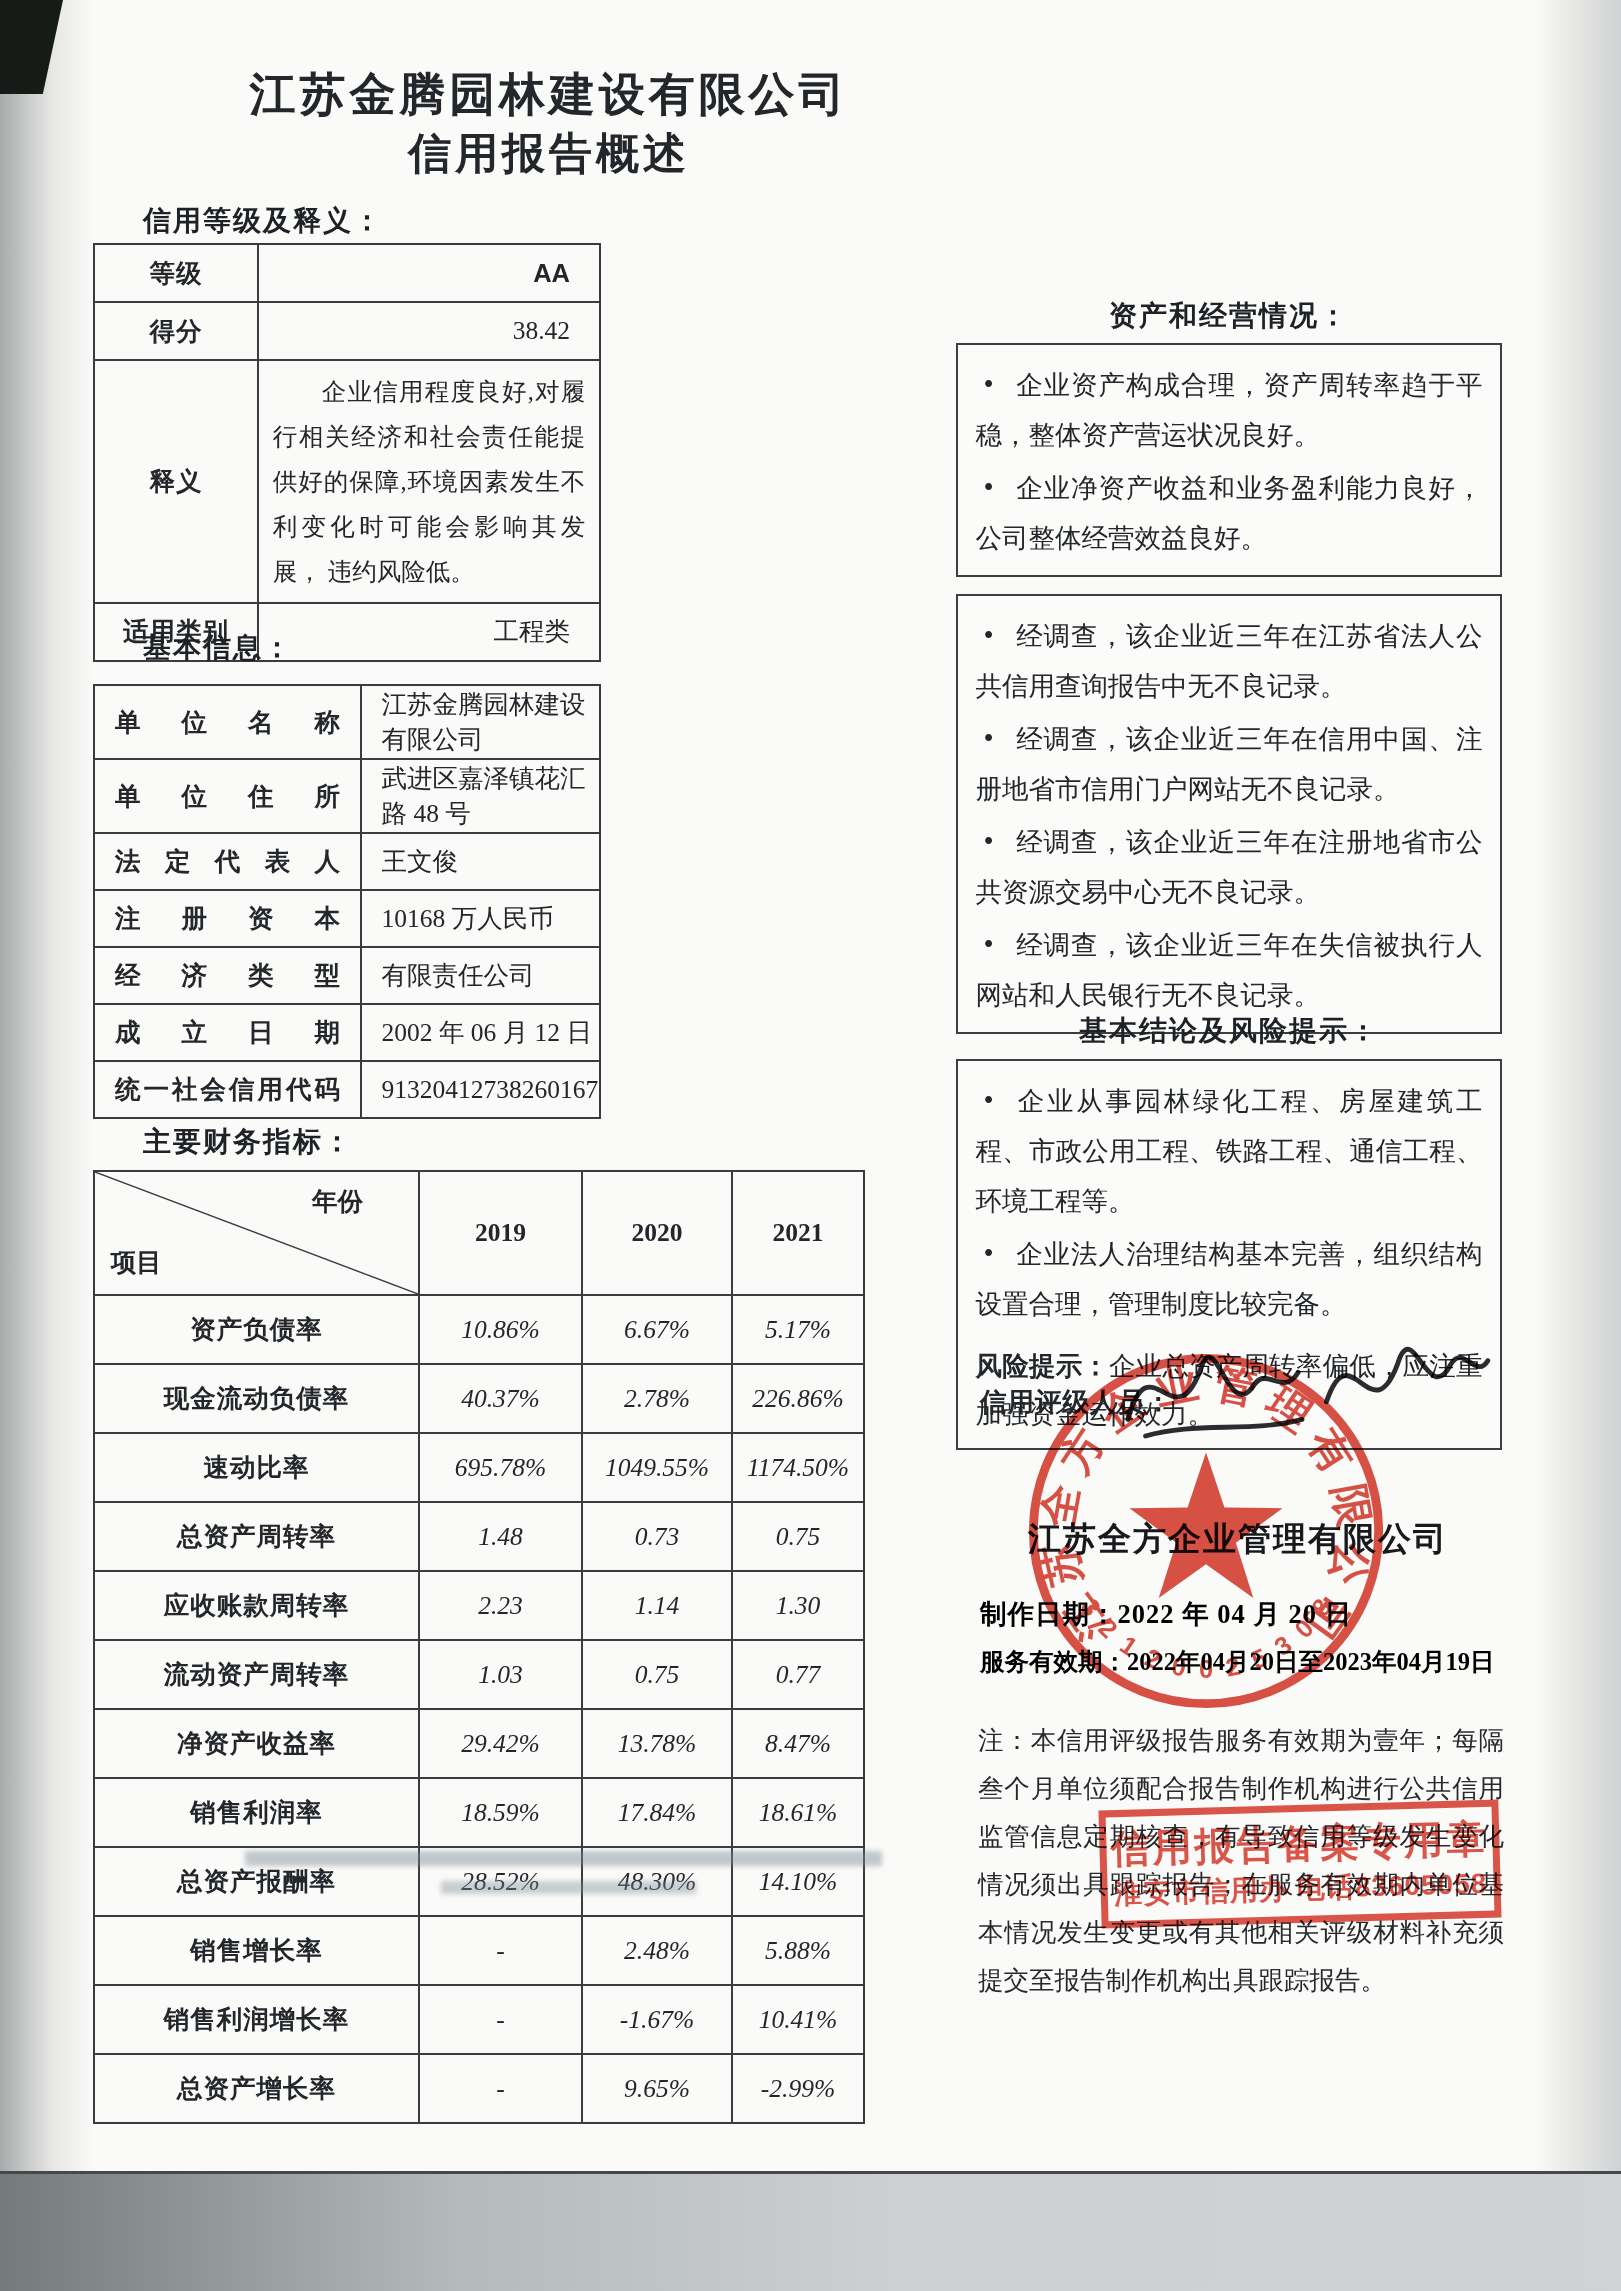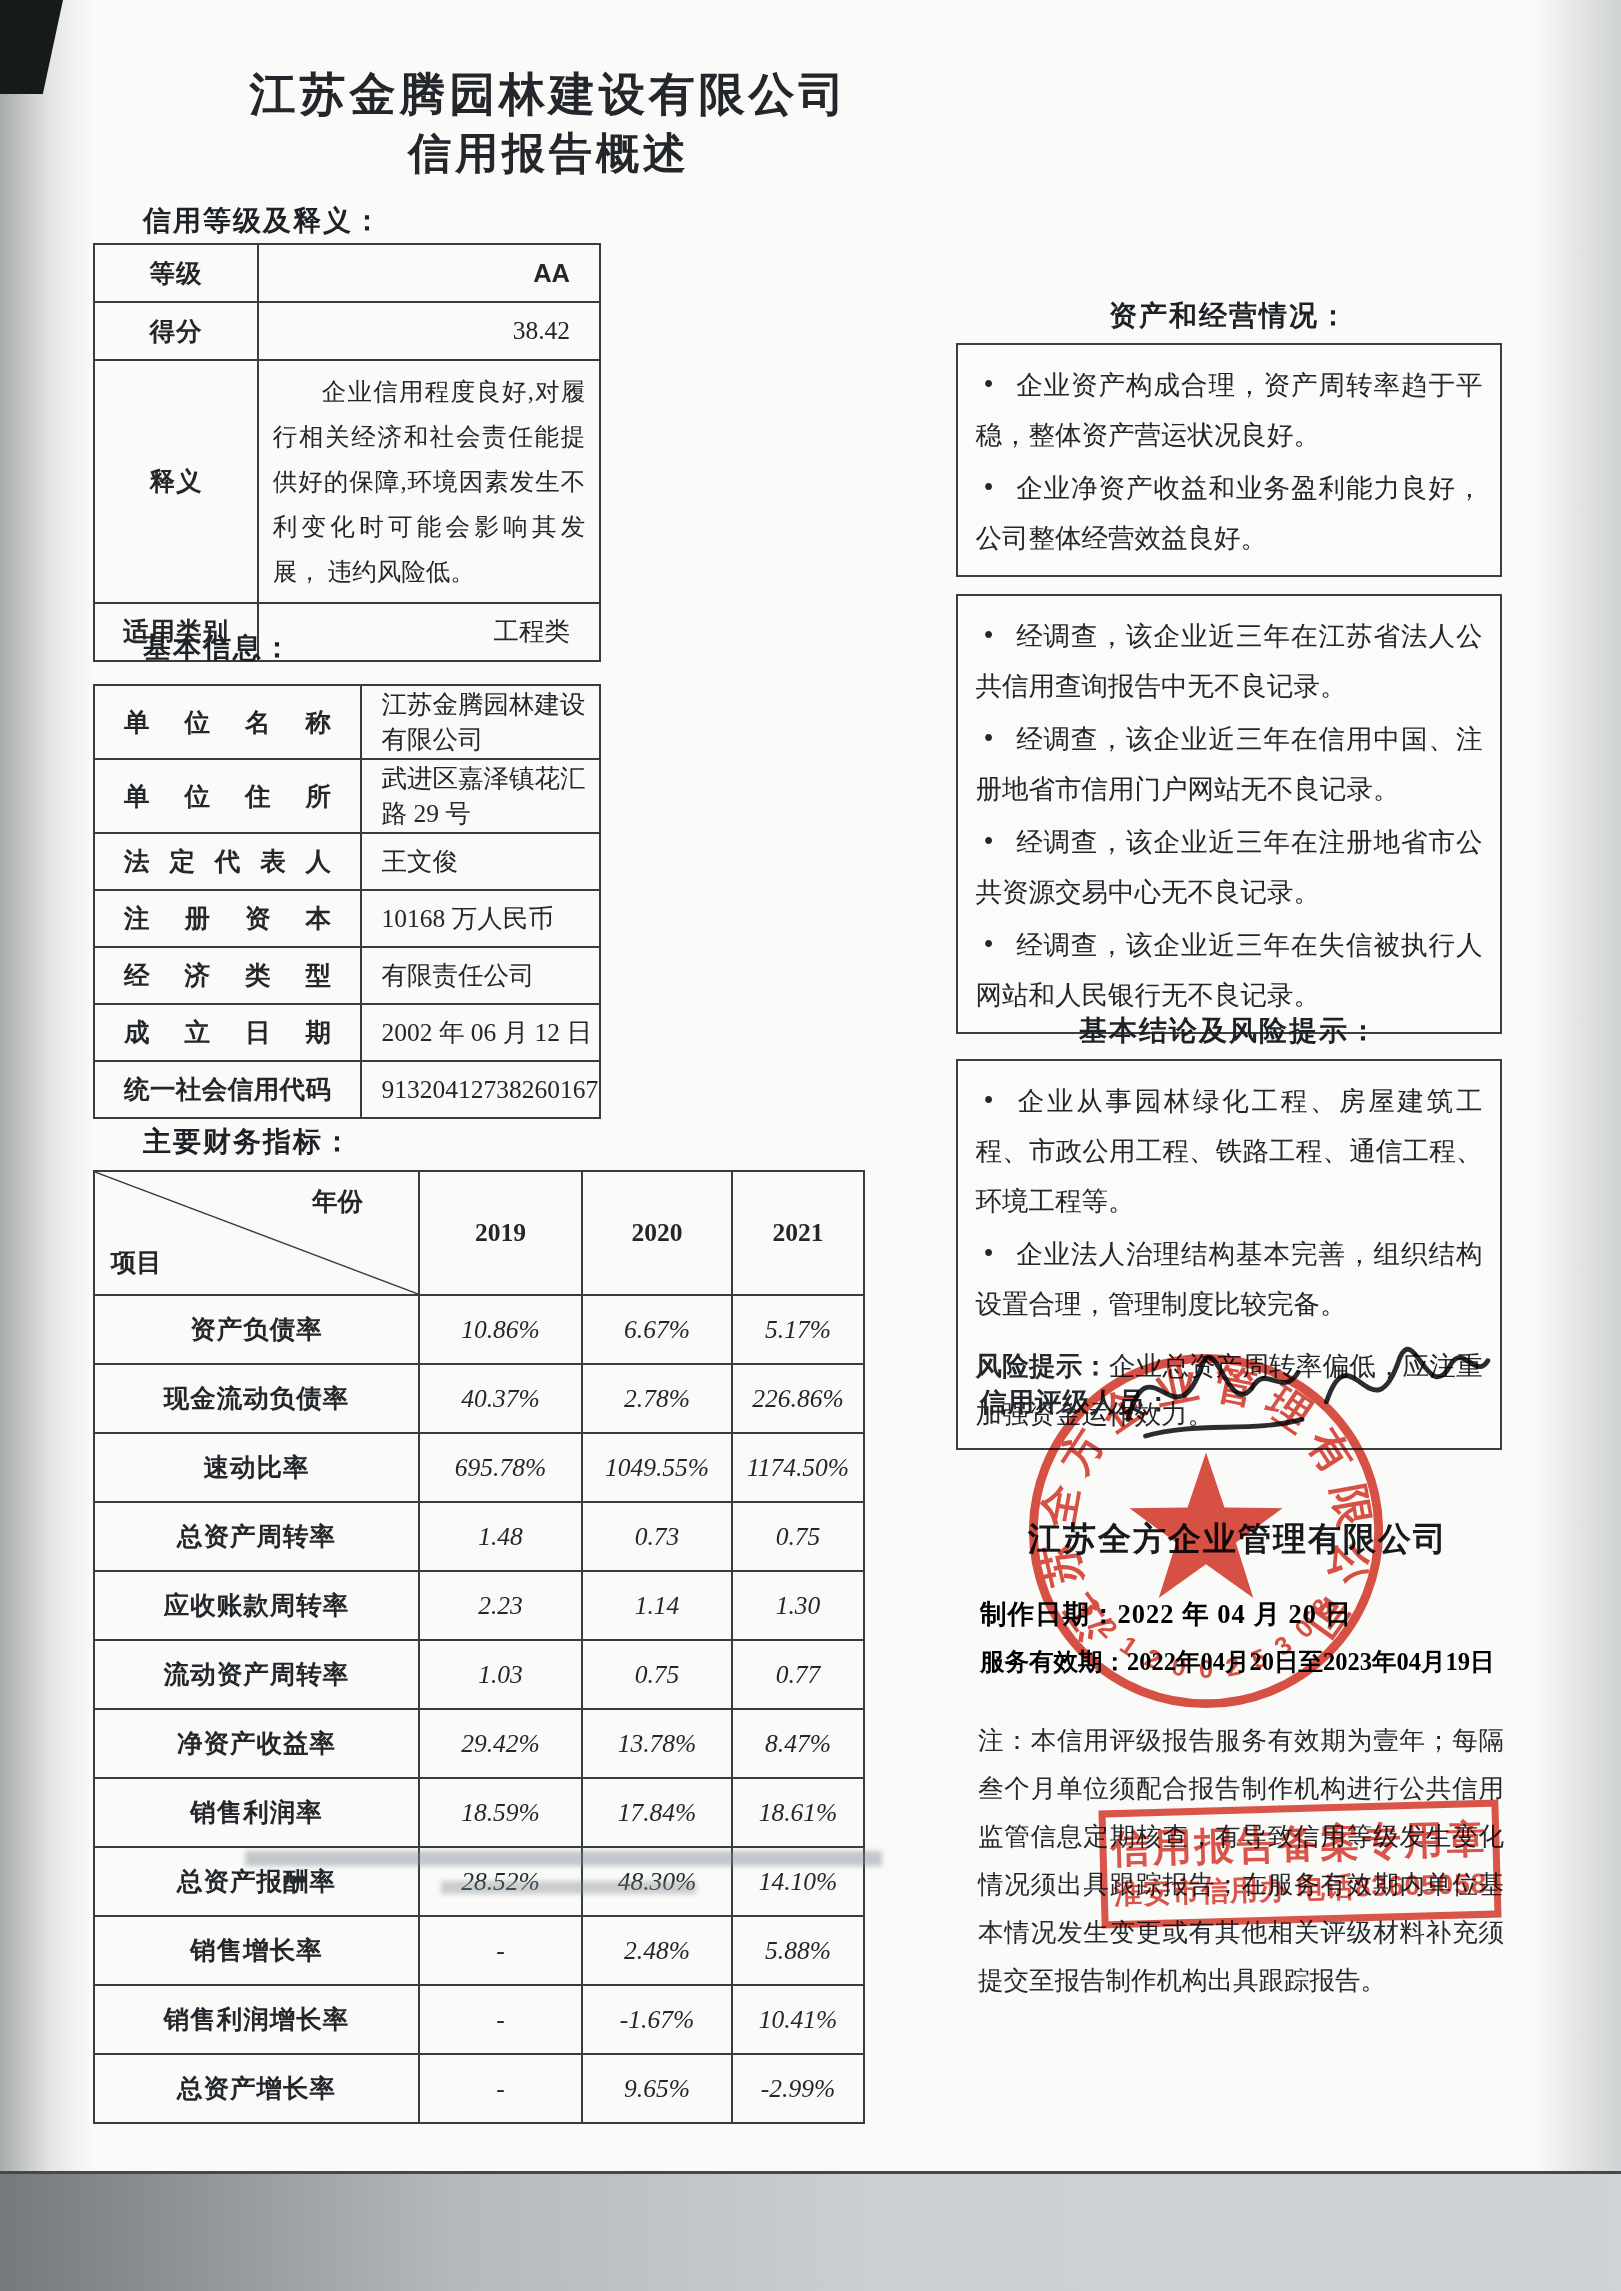--- a/index.html
+++ b/index.html
@@ -45,21 +45,21 @@
   .h2.center{width:546px;left:956px;text-align:center;}
   
   table{border-collapse:collapse;table-layout:fixed;position:absolute;}
   td{border:2px solid #393c3f;overflow:hidden;}
   .lblc{
     font-family:"Liberation Sans","DejaVu Sans",sans-serif;font-weight:700;
     font-size:25.5px;text-align:center;letter-spacing:1px;
   }
   .lblj{
     font-family:Liberation Serif, serif;font-weight:700;
-    font-size:25.5px;text-align:justify;text-align-last:justify;padding:0 29px;
+    font-size:25.5px;text-align:justify;text-align-last:justify;padding:0 20px;
   }
   .valr{font-size:25.5px;text-align:right;padding-right:29px;}
   .vall{font-size:25.5px;text-align:left;padding-left:19.6px;}
   .valc{font-size:25.5px;text-align:center;font-style:italic;}
   .para{
     font-size:24.5px;line-height:45px;text-align:justify;text-indent:2em;
     padding:7.8px 13.7px;vertical-align:middle;
   }
   #t1{left:93px;top:243px;width:506px;}
   #t2{left:93px;top:684px;width:506px;}
@@ -185,21 +185,21 @@
         <col style="width:267px">
         <col style="width:239px">
       </colgroup>
     <tbody>
         <tr>
       <td class="lblj" style="height:55px">单位名称</td>
       <td class="vall">江苏金腾园林建设有限公司</td>
     </tr>
     <tr>
       <td class="lblj" style="height:55px">单位住所</td>
-      <td class="vall">武进区嘉泽镇花汇路 29 号</td>
+      <td class="vall">武进区嘉泽镇花汇路 48 号</td>
     </tr>
     <tr>
       <td class="lblj" style="height:55px">法定代表人</td>
       <td class="vall">王文俊</td>
     </tr>
     <tr>
       <td class="lblj" style="height:55px">注册资本</td>
       <td class="vall">10168 万人民币</td>
     </tr>
     <tr>

